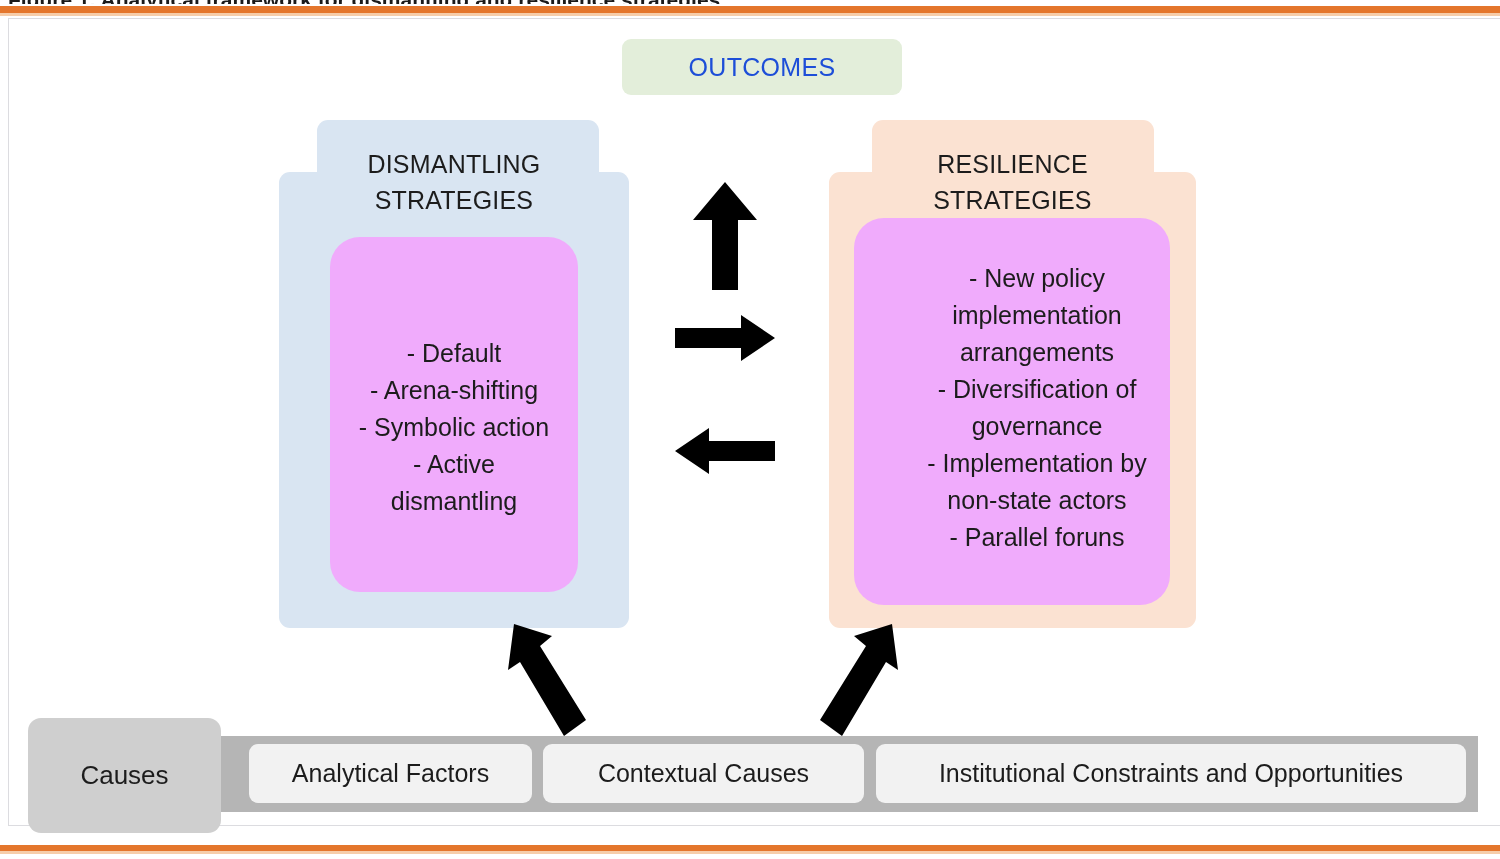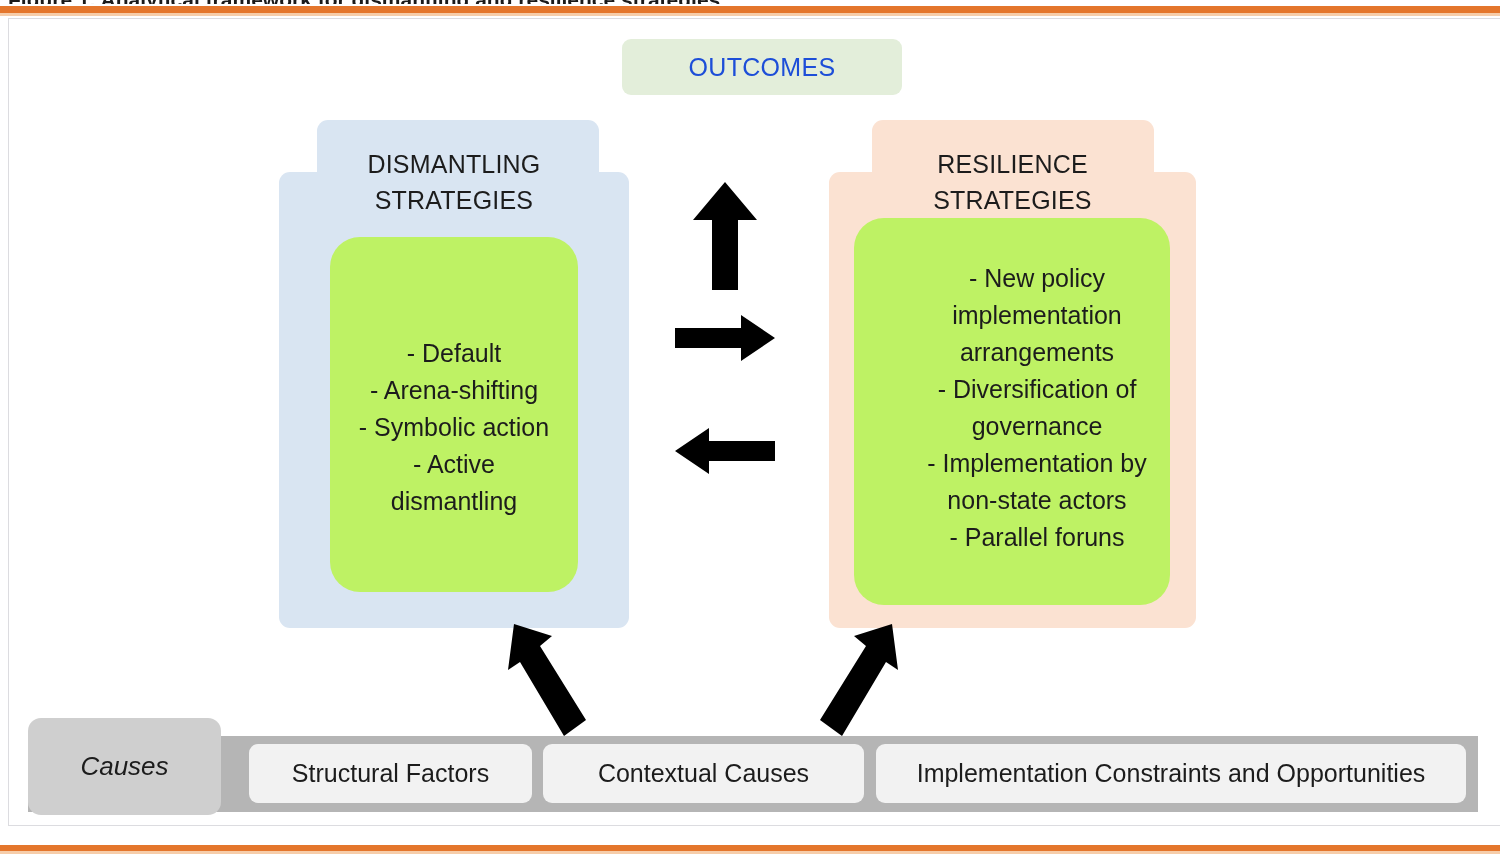--- a/index.html
+++ b/index.html
@@ -60,21 +60,21 @@
     position:absolute;left:0;top:52px;width:350px;height:456px;
     border-radius:11px;
   }
   .panel .head{
     position:absolute;left:0;top:26px;width:350px;
     text-align:center;font-size:25px;line-height:1.45;color:#1c1c1c;
     letter-spacing:.2px;z-index:3;
   }
   .panel .inner{
     position:absolute;left:51px;top:117px;width:248px;height:355px;
-    background:#bef264;border-radius:30px;z-index:2;
+    background:#f0abfc;border-radius:30px;z-index:2;
   }
   .panel .inner-text{
     position:absolute;left:0;right:0;
     text-align:center;font-size:25px;line-height:1.48;color:#1c1c1c;
     white-space:pre-line;
   }
 
   #panel-dismantling{left:279px;top:120px;}
   #panel-dismantling .tab{background:#d9e5f2;}
   #panel-dismantling .body{background:#d9e5f2;}
@@ -89,24 +89,24 @@
 
   
   .arrow{position:absolute;}
 
   
   .causes-bar{
     position:absolute;left:28px;top:736px;width:1450px;height:76px;
     background:#b5b5b5;
   }
   .causes-tag{
-    position:absolute;left:28px;top:718px;width:193px;height:97px;
+    position:absolute;left:28px;top:718px;width:193px;height:115px;
     background:#cfcfcf;border-radius:13px;
     display:flex;align-items:center;justify-content:center;
-    font-size:26px;color:#1c1c1c;font-style:italic;
+    font-size:26px;color:#1c1c1c;
   }
   .factor-chip{
     position:absolute;top:744px;height:59px;
     background:#f2f2f2;border-radius:9px;
     display:flex;align-items:center;justify-content:center;
     font-size:25px;color:#1c1c1c;
   }
   #chip-0{left:249px;width:283px;}
   #chip-1{left:543px;width:321px;}
   #chip-2{left:876px;width:590px;}
@@ -173,23 +173,23 @@
 
 <svg class="arrow" style="left:820px;top:624px;" width="86" height="112" viewBox="0 0 86 112">
   <polygon points="72,0 34,12 46,22 0,96 22,112 66,38 78,46" fill="#000000"></polygon>
 </svg>
 
 <div class="causes-bar"></div>
 <div class="causes-tag">
   <span>Causes</span>
 </div>
 <div class="factor-chip" id="chip-0">
-  <span>Structural Factors</span>
+  <span>Analytical Factors</span>
 </div>
 <div class="factor-chip" id="chip-1">
   <span>Contextual Causes</span>
 </div>
 <div class="factor-chip" id="chip-2">
-  <span>Implementation Constraints and Opportunities</span>
+  <span>Institutional Constraints and Opportunities</span>
 </div>
 
 <div class="rule-bottom"></div>
 <div class="rule-bottom-soft"></div>
 
 </body></html>

